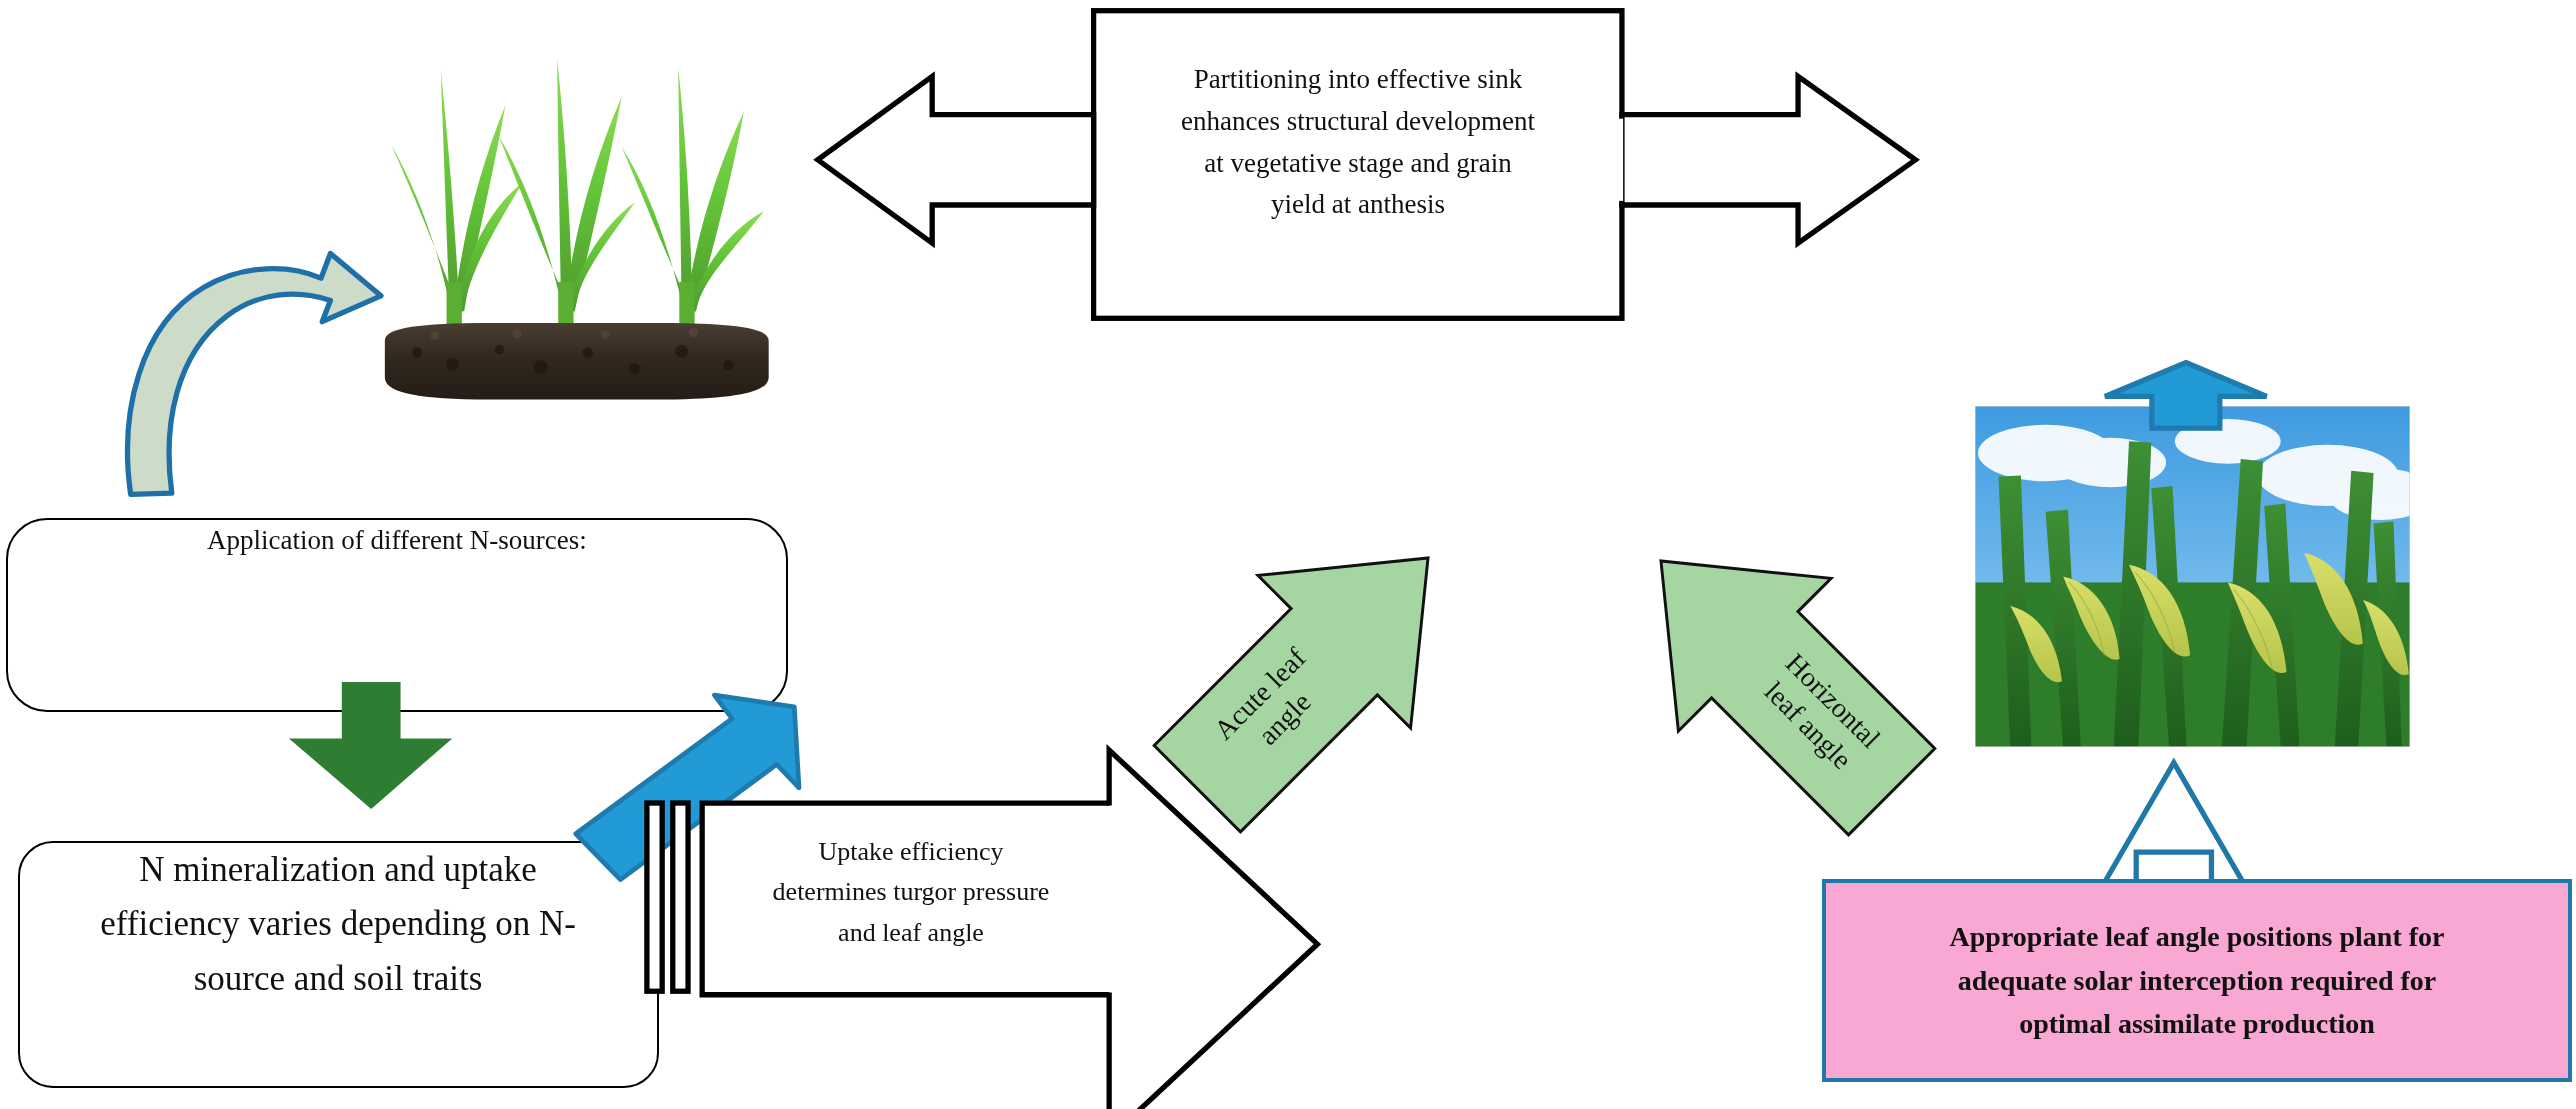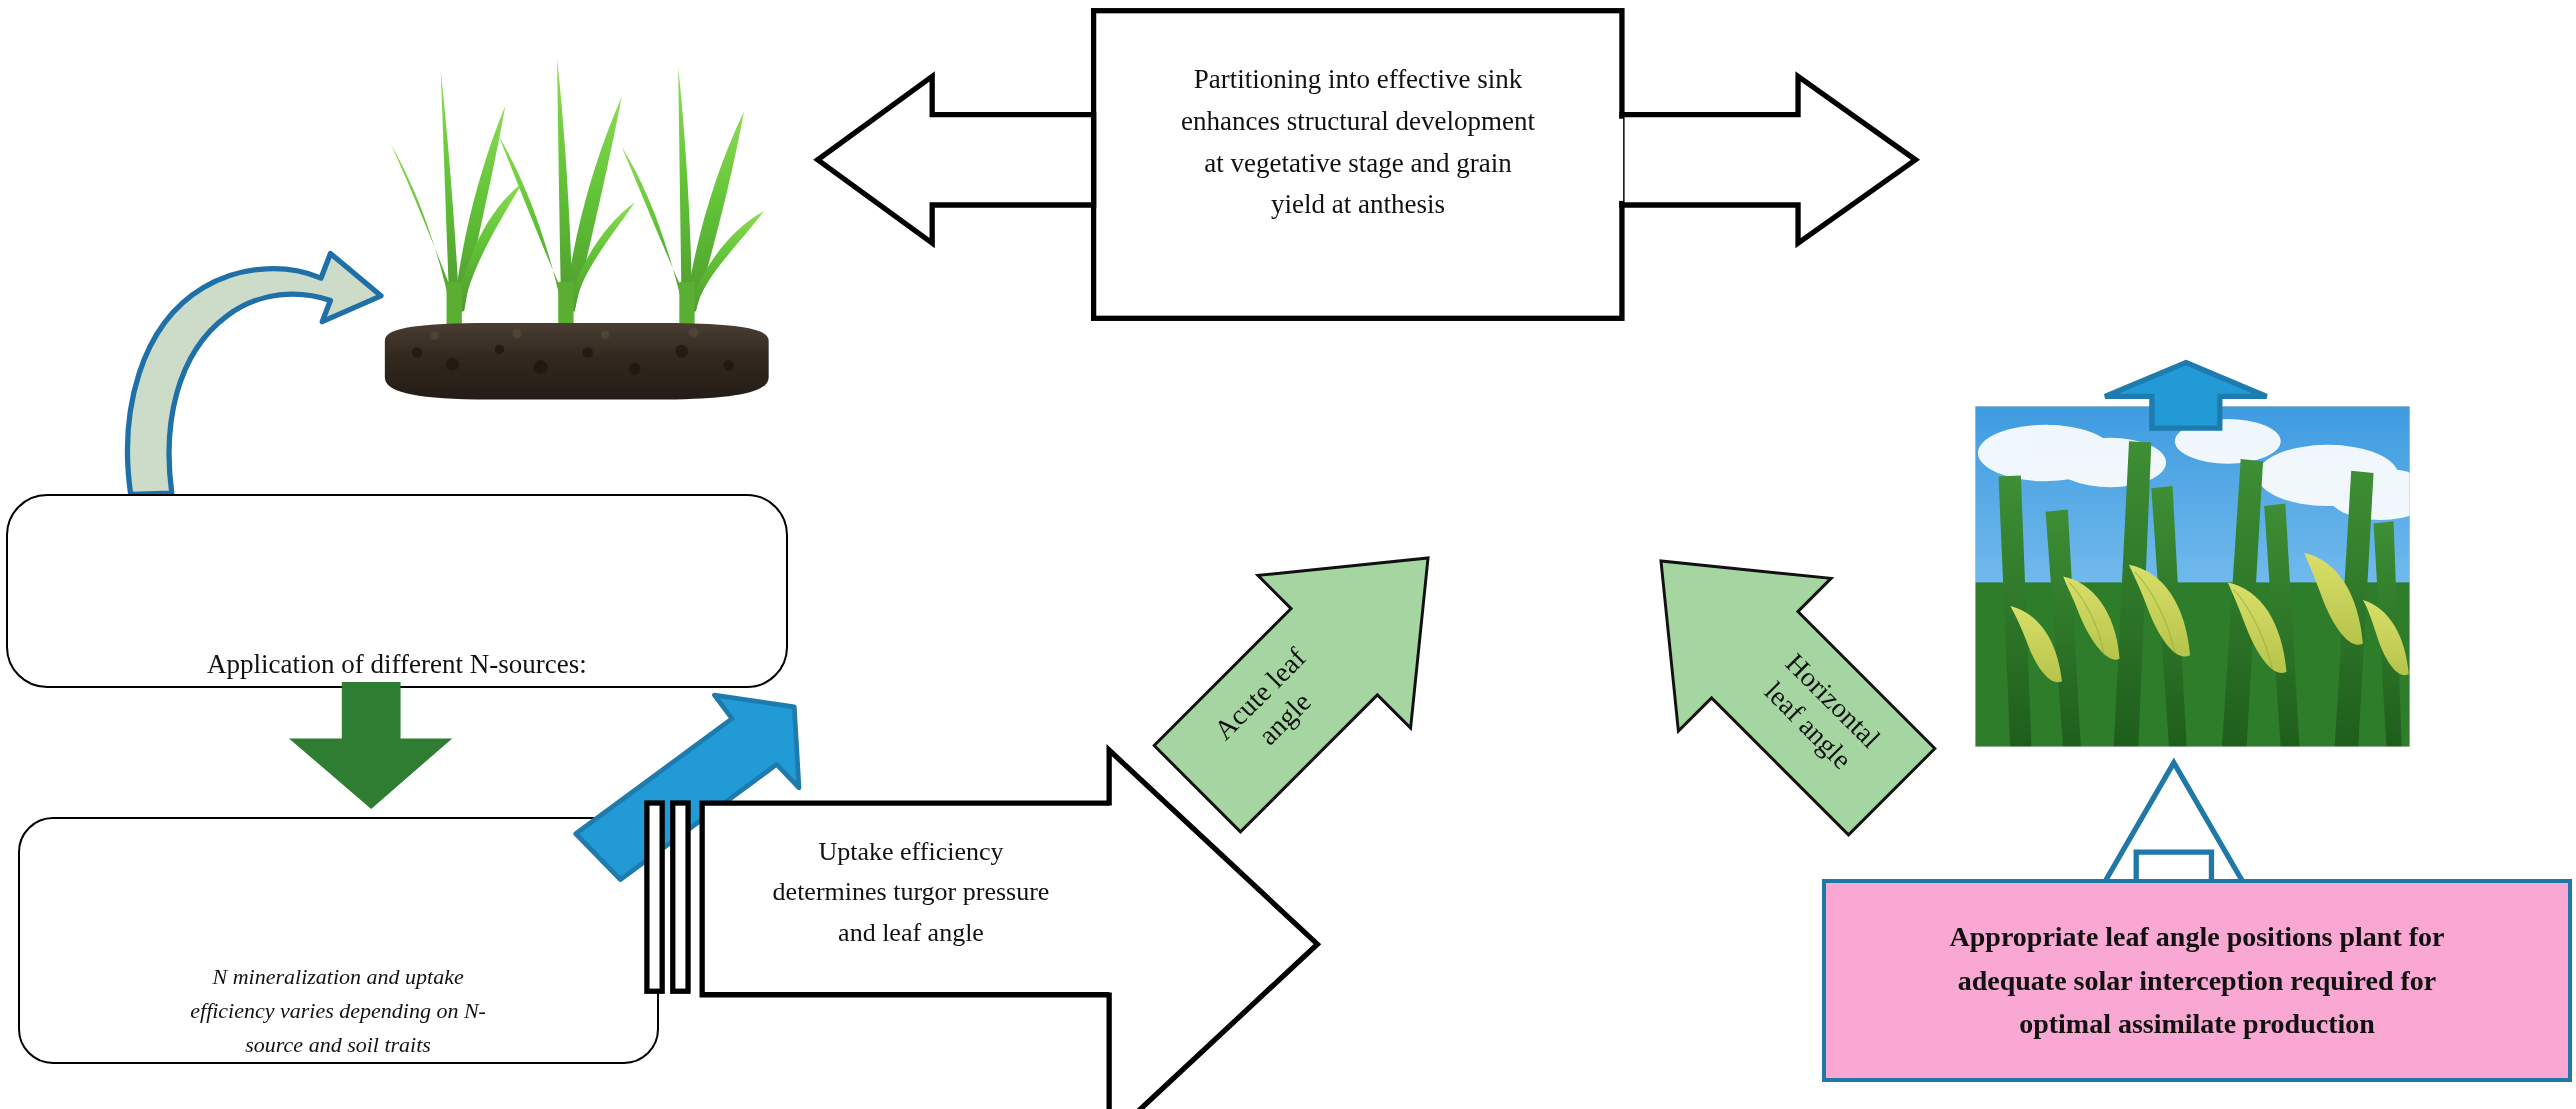--- a/index.html
+++ b/index.html
@@ -13,22 +13,23 @@
     font-family:"Liberation Serif", serif;
     text-align:center; line-height:1.55;
     color:#111; white-space:pre-line;
   }
 
   
   .roundbox{
     border:2.9px solid #000;
     border-radius:41px;
     background:#fff;
-    display:flex;align-items:flex-end;justify-content:center;
+    display:flex;align-items:flex-start;justify-content:center;
     box-sizing:border-box;
+    margin-top:24px;
   }
   .roundbox.rb2{border-radius:35px;}
 
   
   .bluebox{
     border:4.1px solid #1F78A8;
     background:#f9a8d4;
     display:flex;align-items:center;justify-content:center;
     box-sizing:border-box;
     font-weight:bold;
@@ -216,21 +217,21 @@
     <div class="boxtext" style="font-size:27px;">Application of different N-sources:</div>
   </div>
 
   <div class="abs" style="left:276px;top:682px;width:188px;height:141px;">
     <svg width="188" height="141" viewBox="0 0 320 240">
       <path d="M112,0 L212,0 L212,96 L300,96 L162,216 L22,96 L112,96 Z" fill="#2E7D32"></path>
     </svg>
   </div>
 
   <div class="abs roundbox rb2" style="left:17.6px;top:817px;width:641px;height:247px;">
-    <div class="boxtext" style="font-size:22px;padding:0 27px;font-style:italic;">N mineralization and uptake
+    <div class="boxtext" style="font-size:35px;padding:0 27px;">N mineralization and uptake
 efficiency varies depending on N-
 source and soil traits</div>
   </div>
 
   <div class="abs" style="left:564px;top:682px;width:282px;height:206px;">
     <svg width="282" height="206" viewBox="0 0 480 350">
       <path d="M20,258 L286,62 L256,22 L392,42 L400,180 L362,140 L96,336 Z" fill="#229AD6" stroke="#1E7BAE" stroke-width="8" stroke-linejoin="round"></path>
     </svg>
   </div>
 

